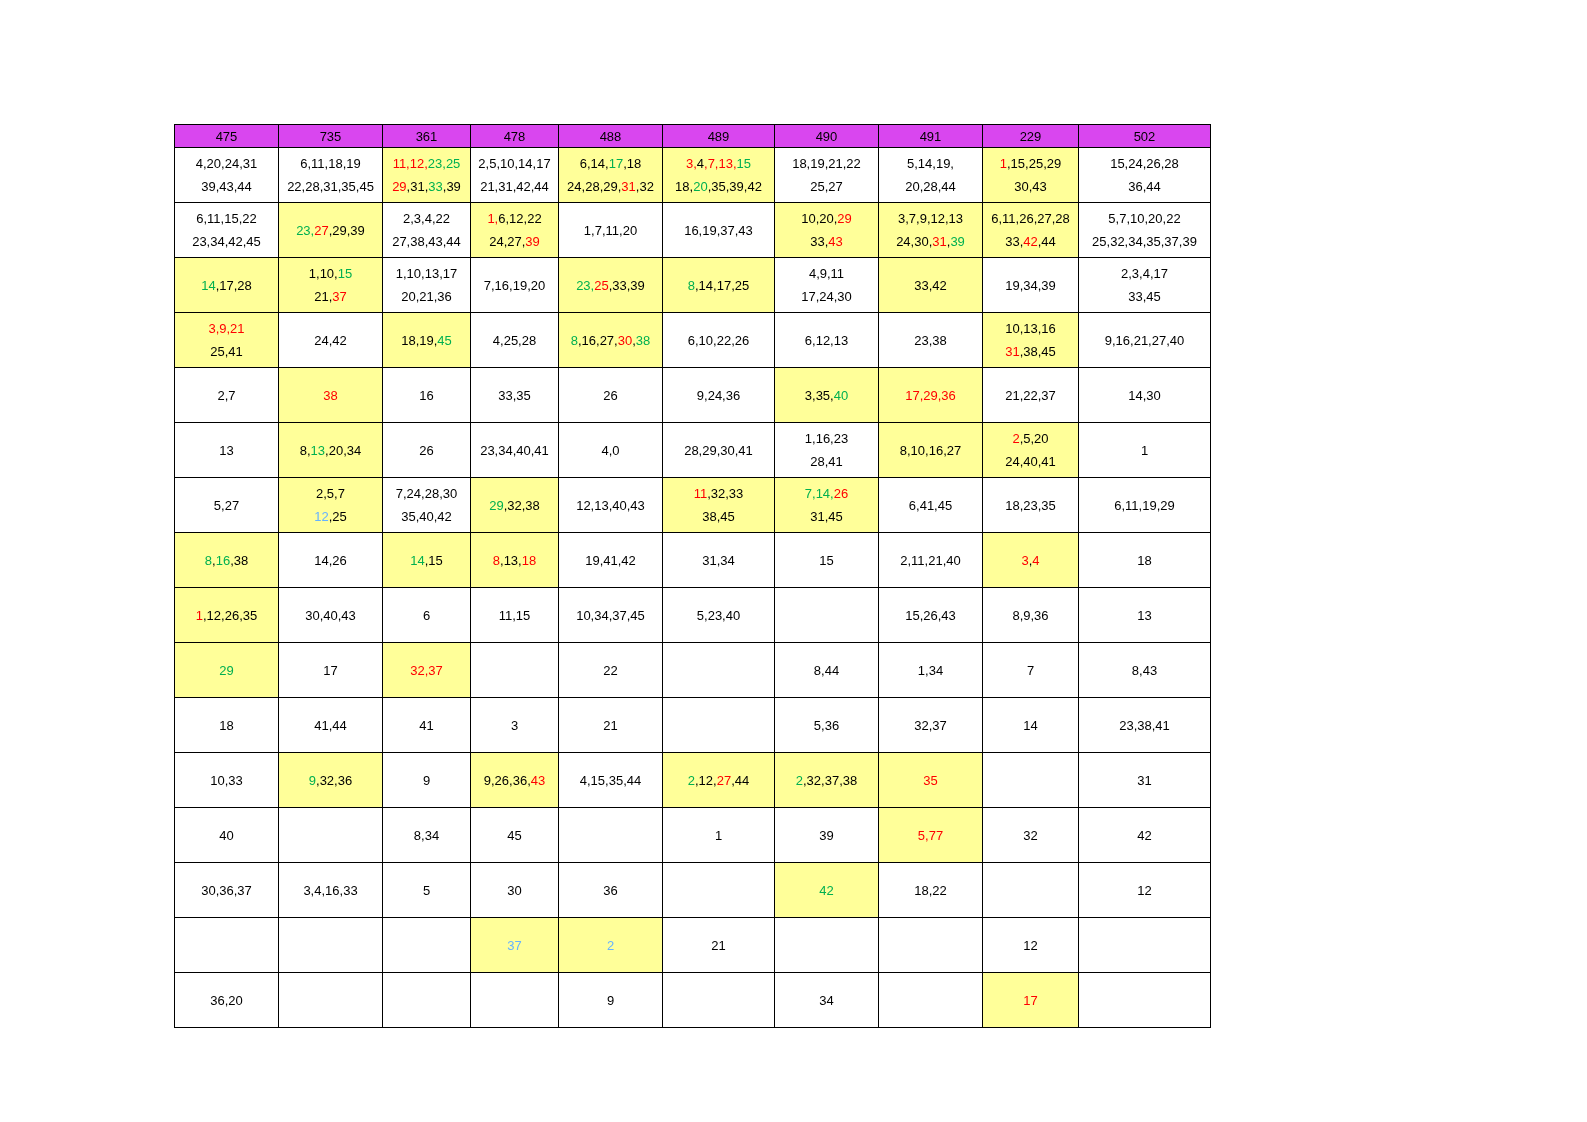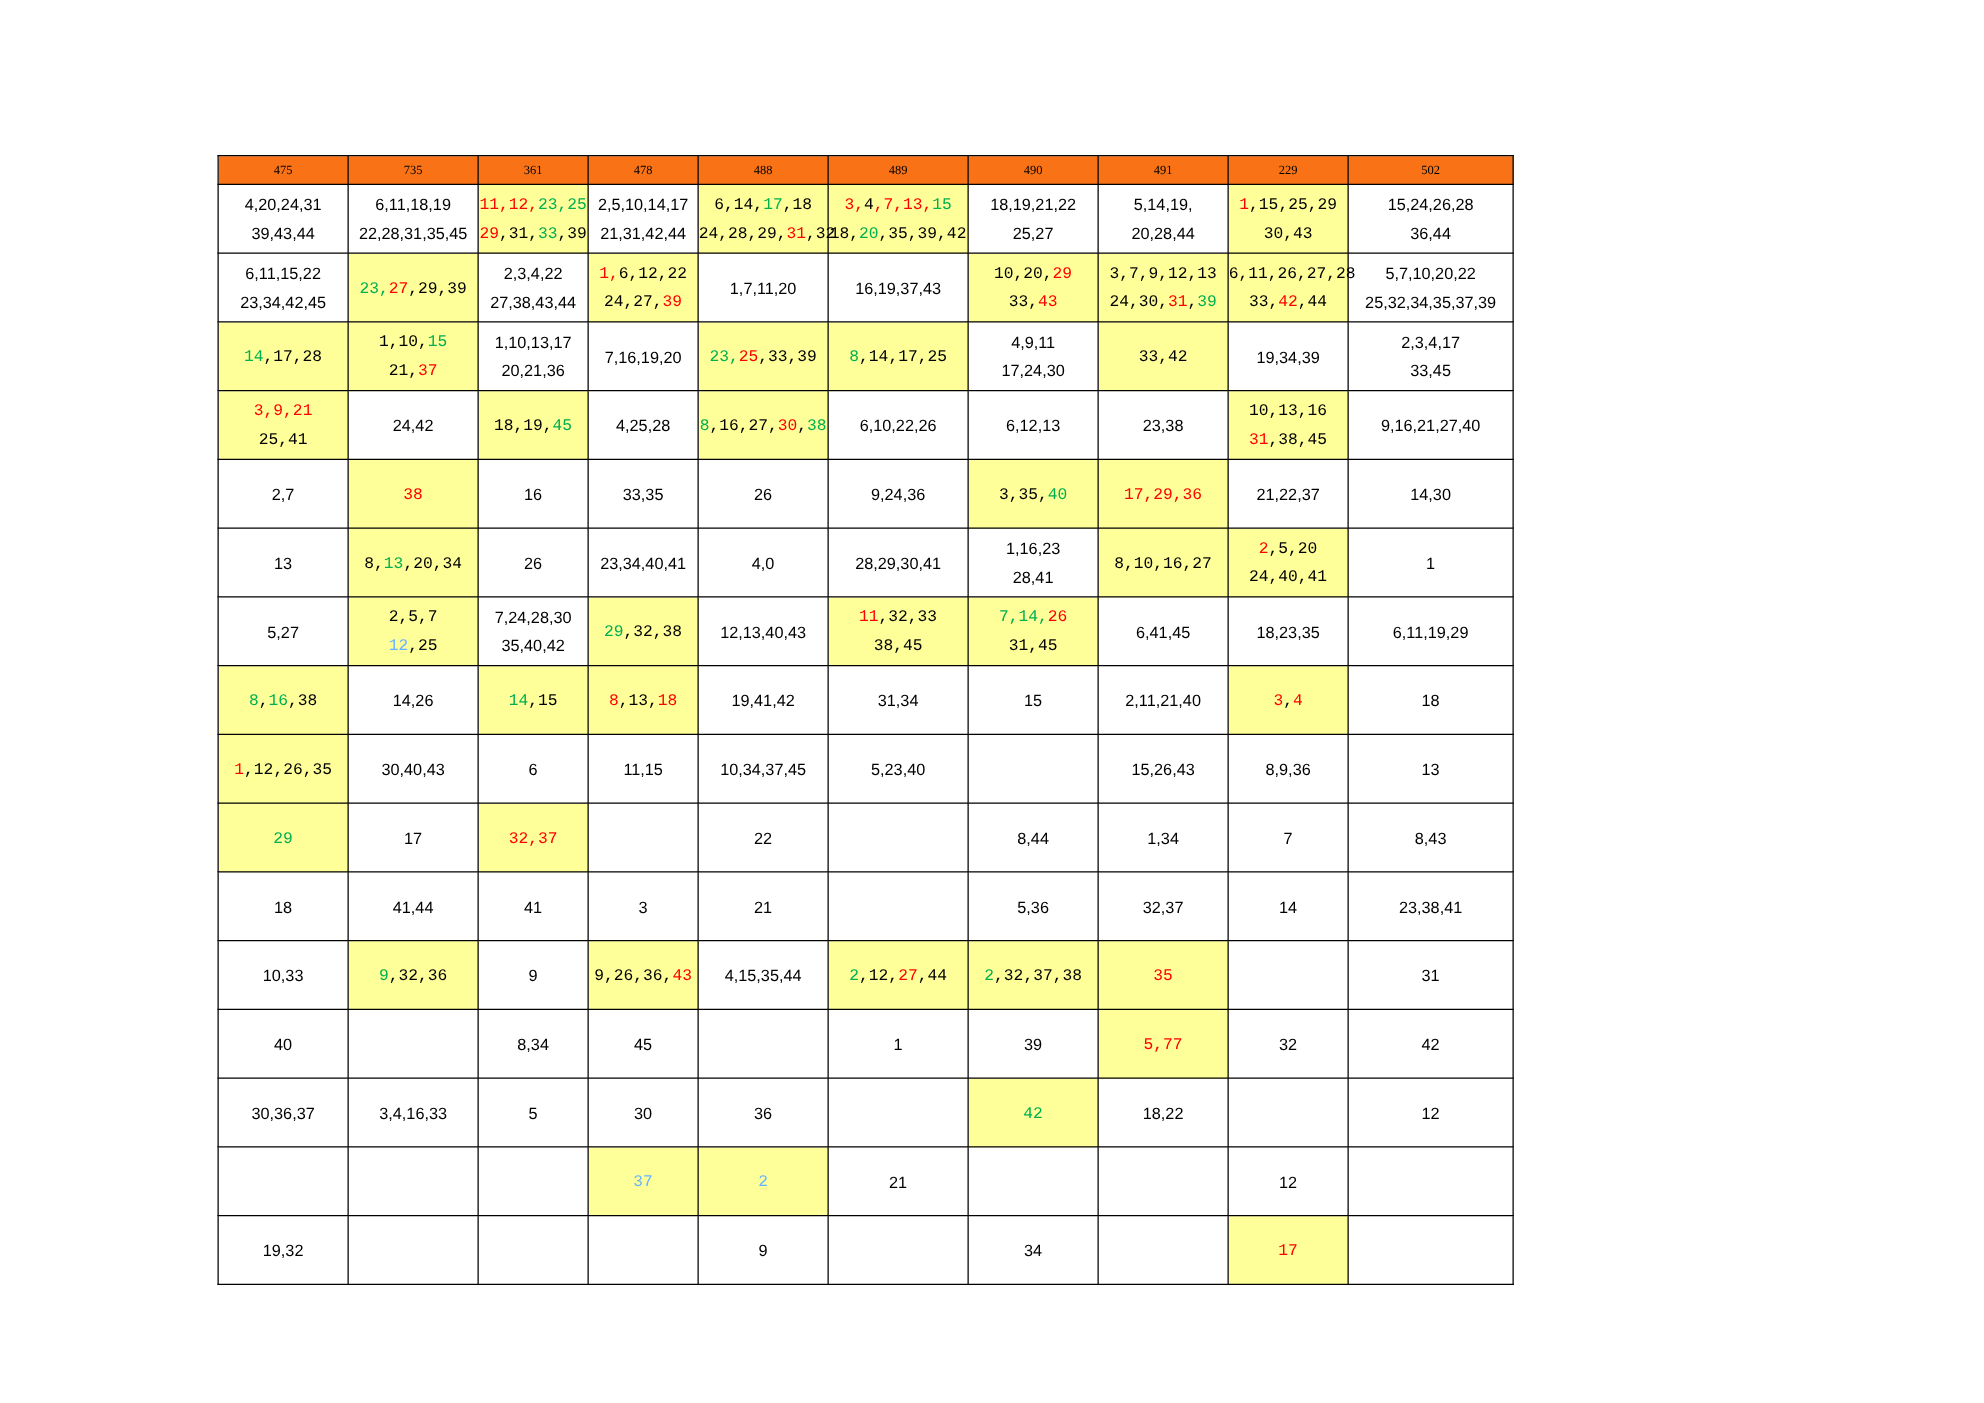--- a/index.html
+++ b/index.html
@@ -34,31 +34,30 @@
 
   table.grid th, table.grid td {
     border: 1px solid #000000;
     text-align: center;
     vertical-align: middle;
     font-size: 13px;
     color: #000000;
     padding: 0;
   }
   table.grid thead th {
-    background: #f97316;
+    background: #d946ef;
     height: 22px;
     font-weight: normal;
-    font-size: 10px;
-    font-family: Liberation Serif, serif;
+    font-size: 13px;
   }
   table.grid tbody td {
     height: 54px;
     line-height: 23px;
   }
-  td.hl { background: #ffff99; font-family: Liberation Mono, monospace; }
+  td.hl { background: #ffff99; }
   td.plain { background: #ffffff; }
   .ln { display: block; white-space: nowrap; }
   .r { color: #ff0000; }
   .g { color: #00b050; }
   .b { color: #66b3ff; }
   .k { color: #000000; }
 </style>
 </head>
 <body>
 
@@ -595,21 +594,21 @@
           </td>
           <td class="plain">
             <span class="ln"><span class="k">12</span></span>
           </td>
           <td class="plain">
             <span class="ln"><span class="k"></span></span>
           </td>
         </tr>
         <tr>
           <td class="plain">
-            <span class="ln"><span class="k">19,32</span></span>
+            <span class="ln"><span class="k">36,20</span></span>
           </td>
           <td class="plain">
             <span class="ln"><span class="k"></span></span>
           </td>
           <td class="plain">
             <span class="ln"><span class="k"></span></span>
           </td>
           <td class="plain">
             <span class="ln"><span class="k"></span></span>
           </td>

